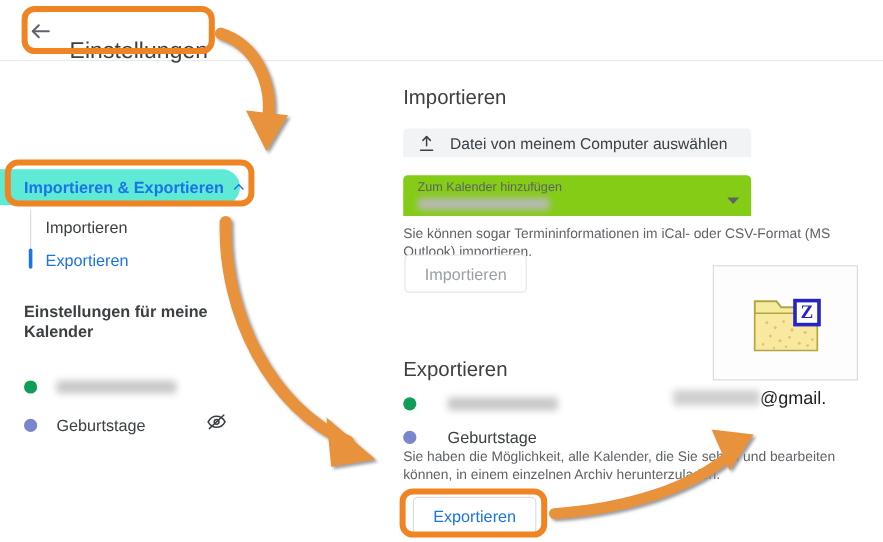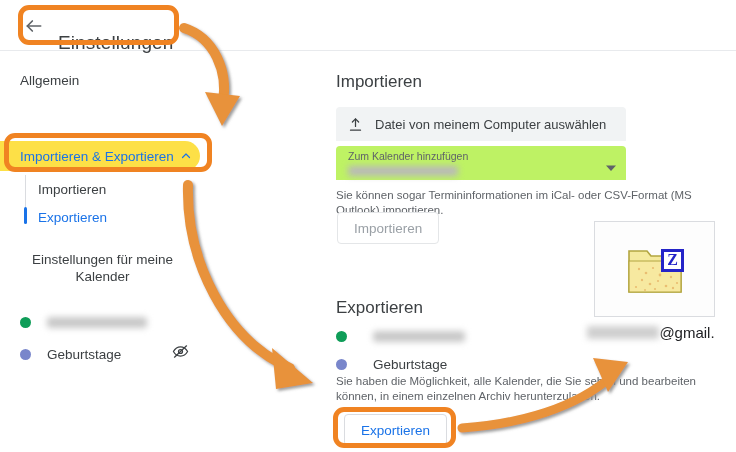--- a/index.html
+++ b/index.html
@@ -57,22 +57,23 @@
     padding-left: 20px;
     padding-right: 12px;
     font-size: 13.5px;
     color: #3c4043;
     border-top-right-radius: 15px;
     border-bottom-right-radius: 15px;
     white-space: nowrap;
   }
   .nav-row .nav-label { flex: 1 1 auto; }
   .nav-row.active {
-    background: #fde047;
+    background: #5eead4;
     color: #1a73e8;
+    font-weight: bold;
   }
   .chev {
     width: 12px; height: 12px;
     flex: 0 0 auto;
     margin-left: 6px;
   }
   .subnav {
     position: absolute;
     left: 0;
     width: 200px;
@@ -98,24 +99,23 @@
     width: 3px;
     height: 17px;
     background: #1a73e8;
     border-radius: 2px;
   }
   #section-heading {
     position: absolute;
     left: 20px; top: 200px;
     width: 165px;
     font-size: 13.5px;
-    font-weight: normal;
+    font-weight: bold;
     color: #3c4043;
     line-height: 17px;
-    text-align: center;
   }
   .cal-row {
     position: absolute;
     left: 20px;
     width: 180px;
     height: 24px;
     display: flex;
     align-items: center;
     font-size: 13.5px;
     color: #3c4043;
@@ -145,37 +145,37 @@
     font-size: 17px;
     color: #3c4043;
     white-space: nowrap;
   }
   #import-title { left: 336px; top: 72px; }
   #export-title { left: 336px; top: 298px; }
 
   #file-picker {
     position: absolute;
     left: 336px; top: 107px;
-    width: 290px; height: 34px;
+    width: 290px; height: 24px;
     background: #f1f3f4;
     border-radius: 4px 4px 0 0;
     display: flex;
     align-items: center;
     padding-left: 12px;
     box-sizing: border-box;
     font-size: 13px;
     color: #3c4043;
   }
   #upload-icon { width: 15px; height: 15px; margin-right: 12px; color: #3c4043; }
 
   #calendar-select {
     position: absolute;
     left: 336px; top: 146px;
     width: 290px; height: 34px;
-    background: #bef264;
+    background: #84cc16;
     border-radius: 4px 4px 0 0;
     box-sizing: border-box;
     padding: 4px 12px 0 12px;
   }
   #calendar-select .sel-label { font-size: 10.5px; color: #5f6368; line-height: 12px; }
   #calendar-select .sel-value {
     font-size: 12px; margin-top: 2px;
     color: transparent; background: #b9b9b9; border-radius: 2px;
     filter: blur(3px); display: inline-block; height: 10px; width: 110px;
   }
@@ -230,21 +230,21 @@
     background: #fdfdfd;
     box-sizing: border-box;
   }
   #zip-icon {
     position: absolute;
     left: 30px; top: 21px;
     width: 62px; height: 54px;
   }
   #zip-filename {
     position: absolute;
-    left: 566px; top: 322px;
+    left: 540px; top: 322px;
     width: 170px;
     text-align: center;
     font-size: 15px;
     color: #202124;
     line-height: 22px;
   }
   #zip-filename .blurname {
     color: transparent; background: #cfcfcf; border-radius: 2px;
     filter: blur(3.2px); display: inline-block; height: 13px; width: 72px;
     vertical-align: -1px;
@@ -277,23 +277,20 @@
     <svg viewBox="0 0 24 24" width="20" height="20" fill="none" stroke="currentColor" stroke-width="2" stroke-linecap="round" stroke-linejoin="round">
       <line x1="20" y1="12" x2="4" y2="12"></line>
       <polyline points="10,6 4,12 10,18"></polyline>
     </svg>
   </span>
   <div id="page-title">Einstellungen</div>
 </div>
 
 <div id="sidebar">
 
-  <div class="nav-row" style="top:14px;">
-    <span class="nav-label">Allgemein</span>
-  </div>
 
 
   <div class="nav-row active" style="top:90px;">
     <span class="nav-label">Importieren &amp; Exportieren</span>
     <span class="chev">
       <svg viewBox="0 0 24 24" width="12" height="12" fill="none" stroke="currentColor" stroke-width="2.4" stroke-linecap="round" stroke-linejoin="round">
         <polyline points="5,15 12,8 19,15"></polyline>
       </svg>
     </span>
   </div>

